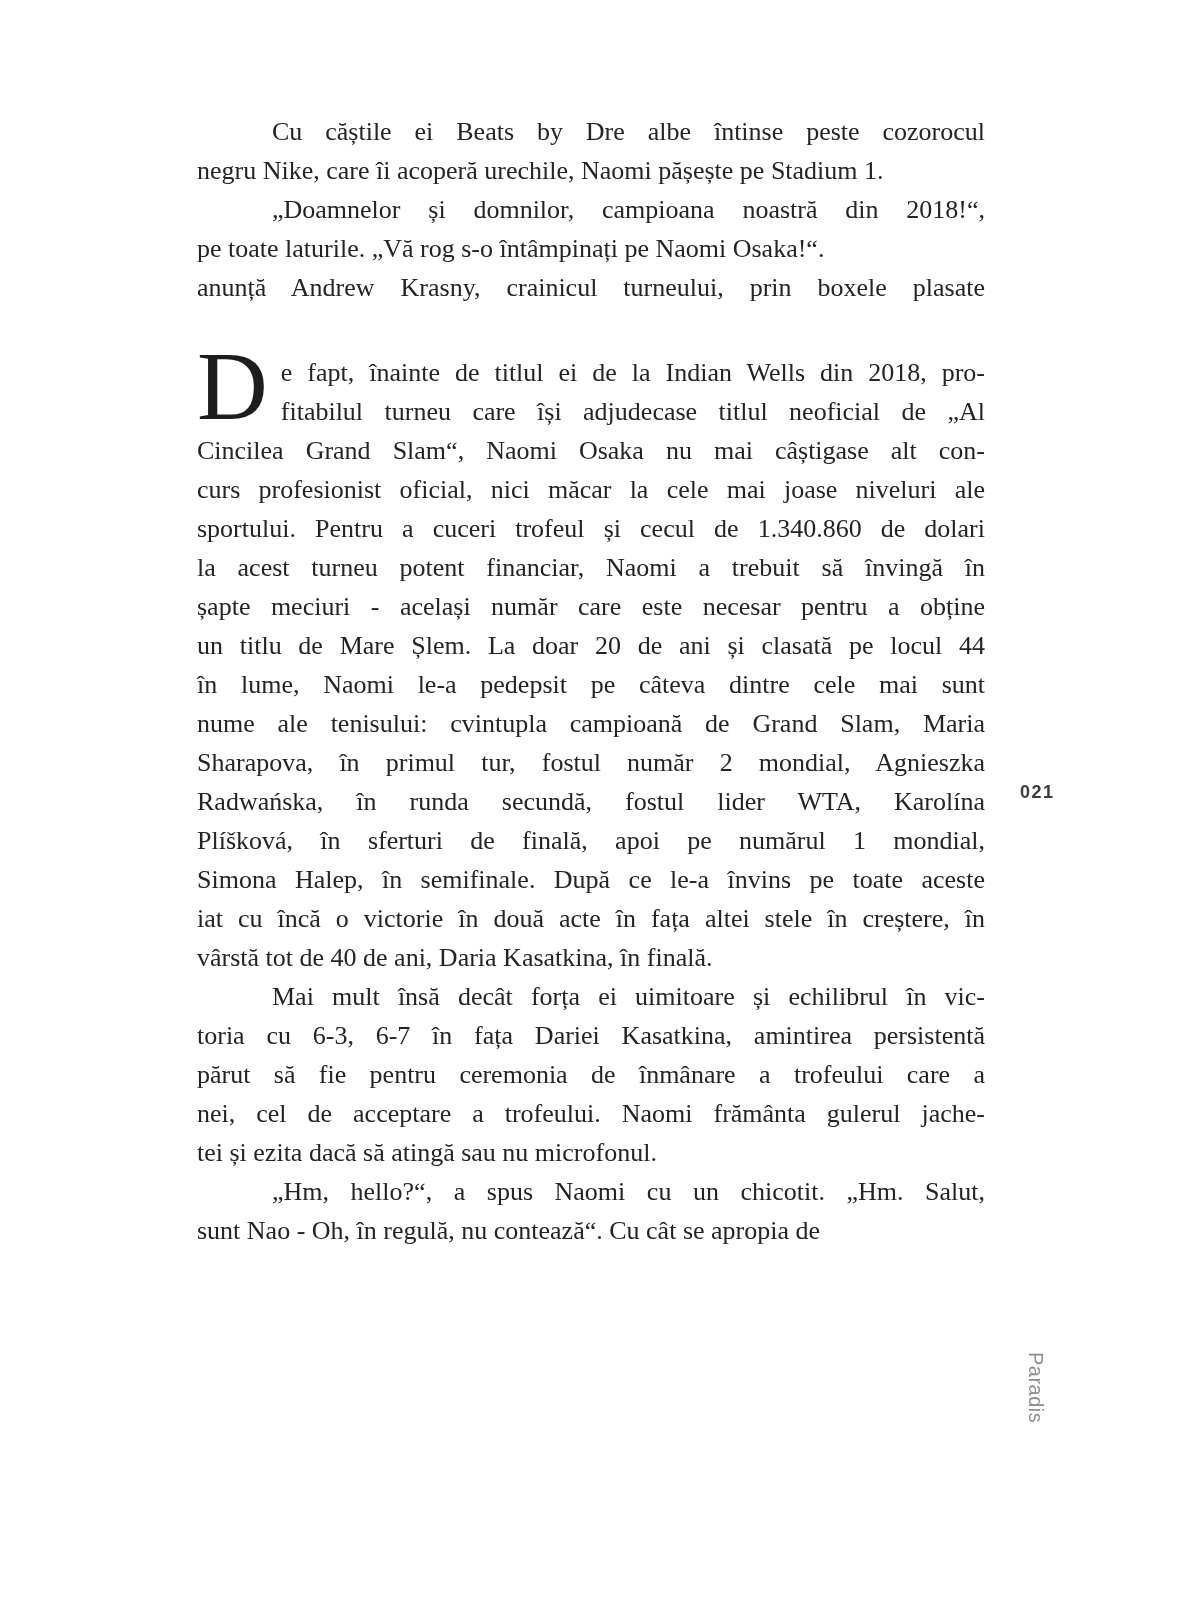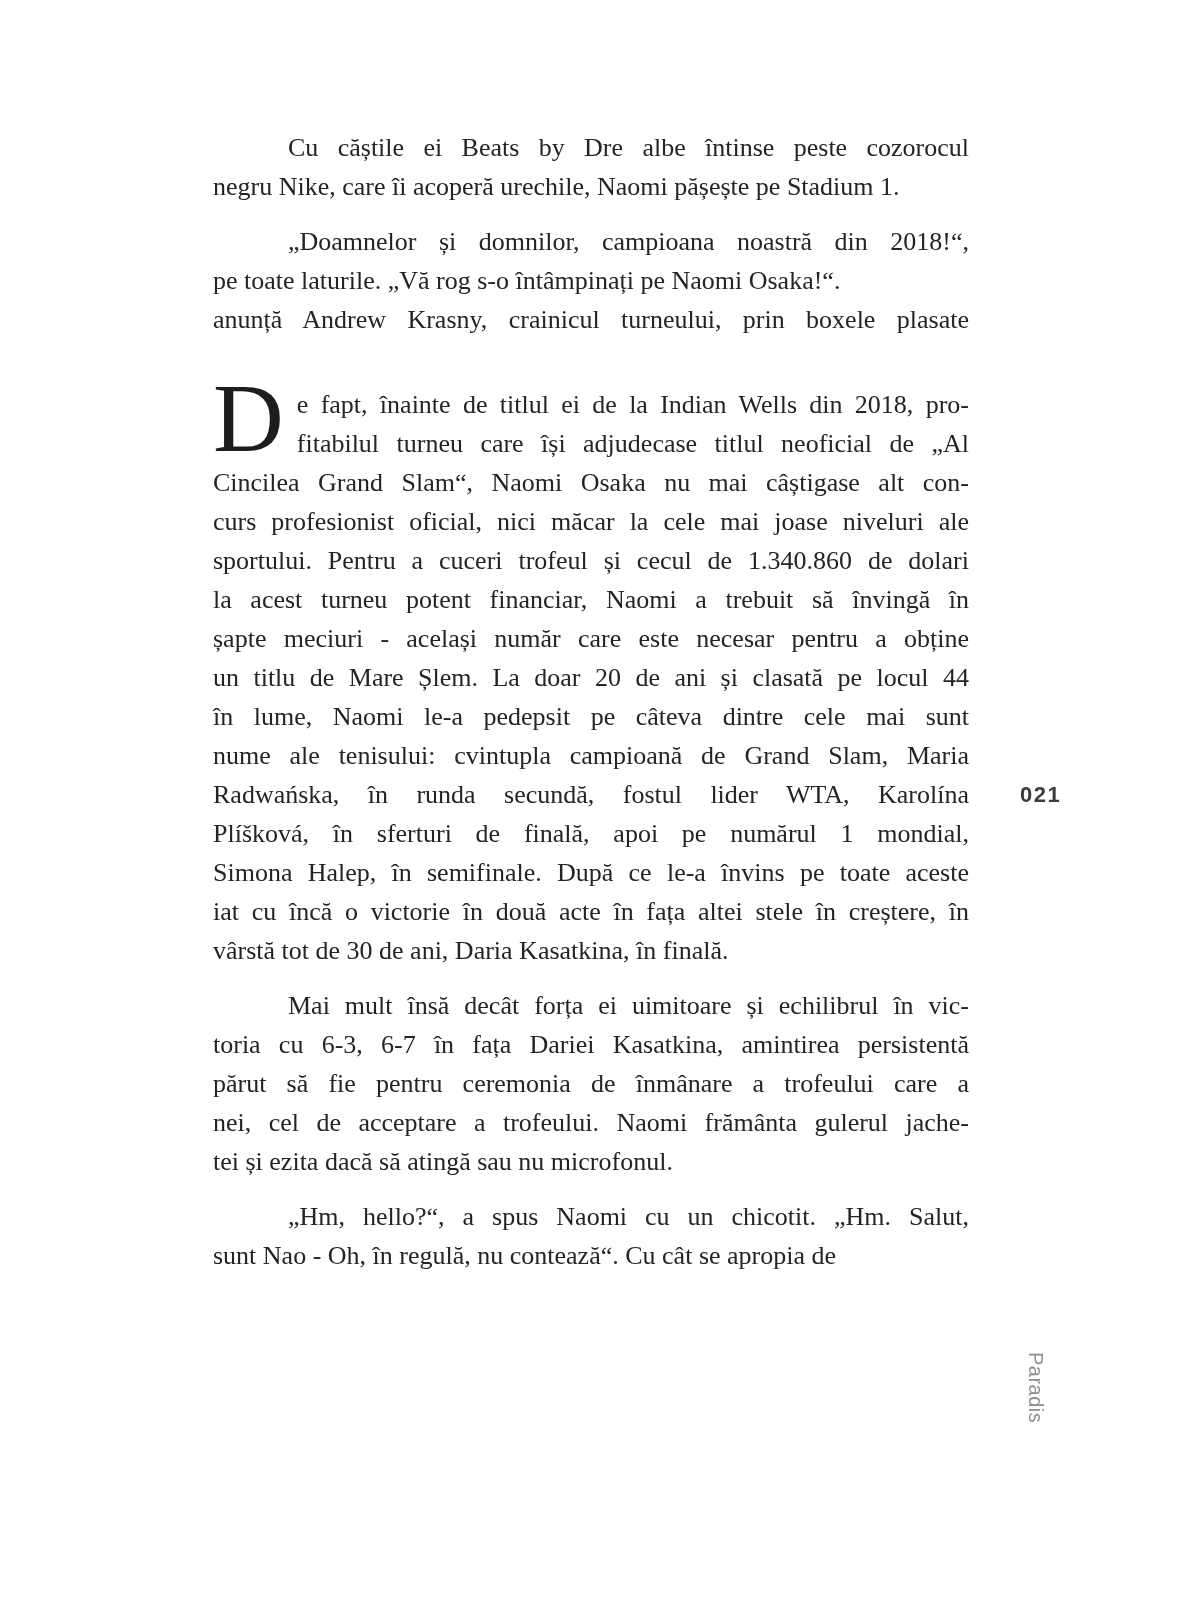--- a/index.html
+++ b/index.html
@@ -22,21 +22,21 @@
   .text-column {
     position: absolute;
     left: 197px;
     top: 112px;
     width: 788px;
     font-size: 26px;
     line-height: 39px;
     color: #242424;
   }
   .paragraph {
-    margin: 16px;
+    margin: 0;
   }
   .paragraph.space-before {
     margin-top: 46px;
   }
   .pline {
     white-space: nowrap;
     overflow: hidden;
     text-align: justify;
     text-align-last: justify;
   }
@@ -53,21 +53,21 @@
     height: 78px;
     margin: -2px 13px 0 0;
     color: #1d1d1d;
   }
   .page-number {
     position: absolute;
     left: 1020px;
     top: 782px;
     font-family: "Liberation Sans", sans-serif;
     font-weight: bold;
-    font-size: 22px;
+    font-size: 18px;
     letter-spacing: 1.5px;
     color: #3c3c3c;
   }
   .margin-label {
     position: absolute;
     left: 1024px;
     top: 1352px;
     height: 90px;
     writing-mode: vertical-rl;
     font-family: "Liberation Sans", sans-serif;
@@ -95,25 +95,26 @@
         <div class="pline">e fapt, înainte de titlul ei de la Indian Wells din 2018, pro-</div>
         <div class="pline">fitabilul turneu care își adjudecase titlul neoficial de „Al</div>
         <div class="pline">Cincilea Grand Slam“, Naomi Osaka nu mai câștigase alt con-</div>
         <div class="pline">curs profesionist oficial, nici măcar la cele mai joase niveluri ale</div>
         <div class="pline">sportului. Pentru a cuceri trofeul și cecul de 1.340.860 de dolari</div>
         <div class="pline">la acest turneu potent financiar, Naomi a trebuit să învingă în</div>
         <div class="pline">șapte meciuri - același număr care este necesar pentru a obține</div>
         <div class="pline">un titlu de Mare Șlem. La doar 20 de ani și clasată pe locul 44</div>
         <div class="pline">în lume, Naomi le-a pedepsit pe câteva dintre cele mai sunt</div>
         <div class="pline">nume ale tenisului: cvintupla campioană de Grand Slam, Maria</div>
+        <div class="pline">Sharapova, în primul tur, fostul număr 2 mondial, Agnieszka</div>
         <div class="pline">Radwańska, în runda secundă, fostul lider WTA, Karolína</div>
         <div class="pline">Plíšková, în sferturi de finală, apoi pe numărul 1 mondial,</div>
         <div class="pline">Simona Halep, în semifinale. După ce le-a învins pe toate aceste</div>
         <div class="pline">iat cu încă o victorie în două acte în fața altei stele în creștere, în</div>
-        <div class="pline final">vârstă tot de 30 de ani, Daria Kasatkina, în finală.</div>
+        <div class="pline final">vârstă tot de 40 de ani, Daria Kasatkina, în finală.</div>
       </div>
       <div class="paragraph">
         <div class="pline indent">Mai mult însă decât forța ei uimitoare și echilibrul în vic-</div>
         <div class="pline">toria cu 6-3, 6-7 în fața Dariei Kasatkina, amintirea persistentă</div>
         <div class="pline">părut să fie pentru ceremonia de înmânare a trofeului care a</div>
         <div class="pline">nei, cel de acceptare a trofeului. Naomi frământa gulerul jache-</div>
         <div class="pline final">tei și ezita dacă să atingă sau nu microfonul.</div>
       </div>
       <div class="paragraph">
         <div class="pline indent">„Hm, hello?“, a spus Naomi cu un chicotit. „Hm. Salut,</div>

